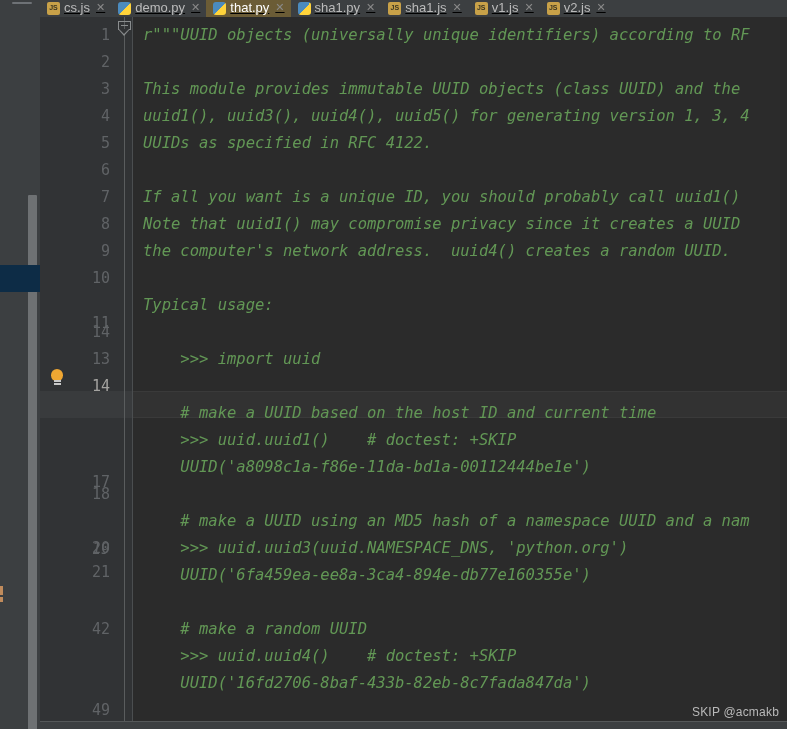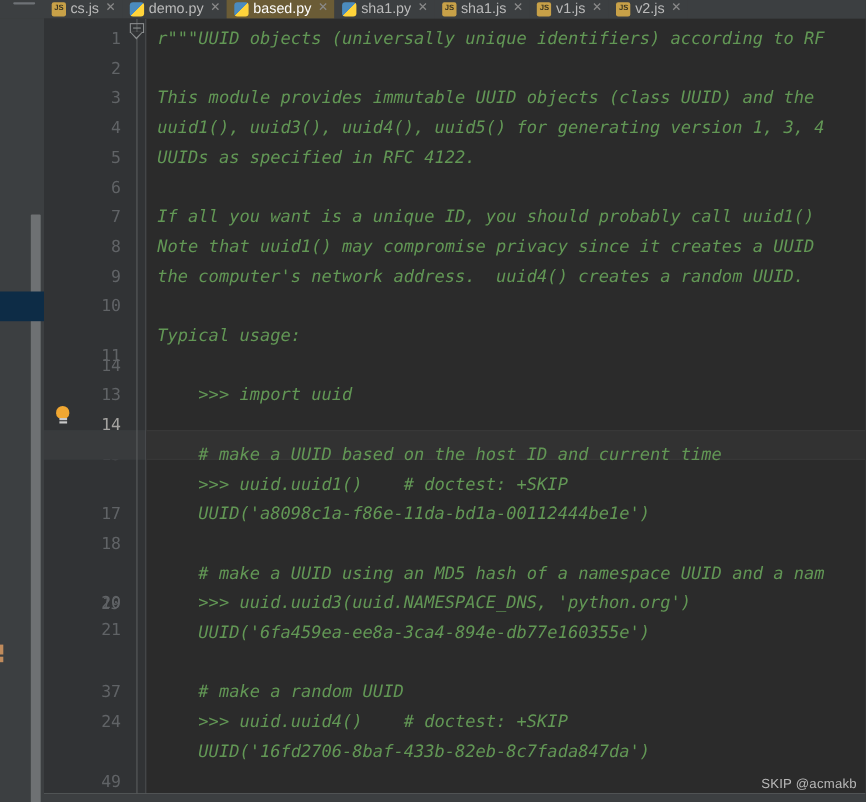--- a/index.html
+++ b/index.html
@@ -27,20 +27,21 @@
     width: 20px; height: 2px; background: #6e7276; border-radius: 1px;
   }
   .tab {
     height: 17px;
     display: flex; align-items: center; gap: 4px;
     padding: 0 6px 0 7px;
     background: #3c3f41;
     white-space: nowrap;
     position: relative;
     flex: none;
+    text-decoration: underline;
   }
   .tab.active { background: #6b5c36; }
   .tab.active::after {
     content: ""; position: absolute; left: 0; right: 0; bottom: -3px;
     height: 3px; background: #9a9a96;
   }
   .tab-icon {
     width: 13px; height: 13px; border-radius: 2px;
     flex: none; position: relative;
     display: inline-block;
@@ -215,21 +216,21 @@
         <span class="tab-label">cs.js</span>
         <span class="tab-close">✕</span>
       </div>
       <div class="tab">
         <span class="tab-icon py"></span>
         <span class="tab-label">demo.py</span>
         <span class="tab-close">✕</span>
       </div>
       <div class="tab active">
         <span class="tab-icon py"></span>
-        <span class="tab-label">based.py</span>
+        <span class="tab-label">that.py</span>
         <span class="tab-close">✕</span>
       </div>
       <div class="tab">
         <span class="tab-icon py"></span>
         <span class="tab-label">sha1.py</span>
         <span class="tab-close">✕</span>
       </div>
       <div class="tab">
         <span class="tab-icon js"></span>
         <span class="tab-label">sha1.js</span>
@@ -266,27 +267,26 @@
         <div class="ln" style="top: 140px;">6</div>
         <div class="ln" style="top: 167px;">7</div>
         <div class="ln" style="top: 194px;">8</div>
         <div class="ln" style="top: 221px;">9</div>
         <div class="ln" style="top: 248px;">10</div>
         <div class="ln" style="top: 293px;">11</div>
         <div class="ln" style="top: 302px;">14</div>
         <div class="ln" style="top: 329px;">13</div>
         <div class="ln current" style="top: 356px;">14</div>
         <div class="ln" style="top: 383px;">15</div>
-        <div class="ln" style="top: 437px;">17</div>
+        <div class="ln" style="top: 452px;">17</div>
         <div class="ln" style="top: 464px;">18</div>
         <div class="ln" style="top: 519px; font-style: italic;">19</div>
         <div class="ln" style="top: 518px;">20</div>
         <div class="ln" style="top: 542px;">21</div>
-        <div class="ln" style="top: 599px;">37</div>
-        <div class="ln" style="top: 626px;">24</div>
+        <div class="ln" style="top: 599px;">42</div>
         <div class="ln" style="top: 680px;">49</div>
       </div>
     <div id="current-line-hl-gutter"></div>
     <div id="gutter-border"></div>
     <div id="fold-strip"></div>
 
     <div id="fold-marker">
       <div class="box"></div>
       <div class="dash"></div>
       <div class="tip"></div>

